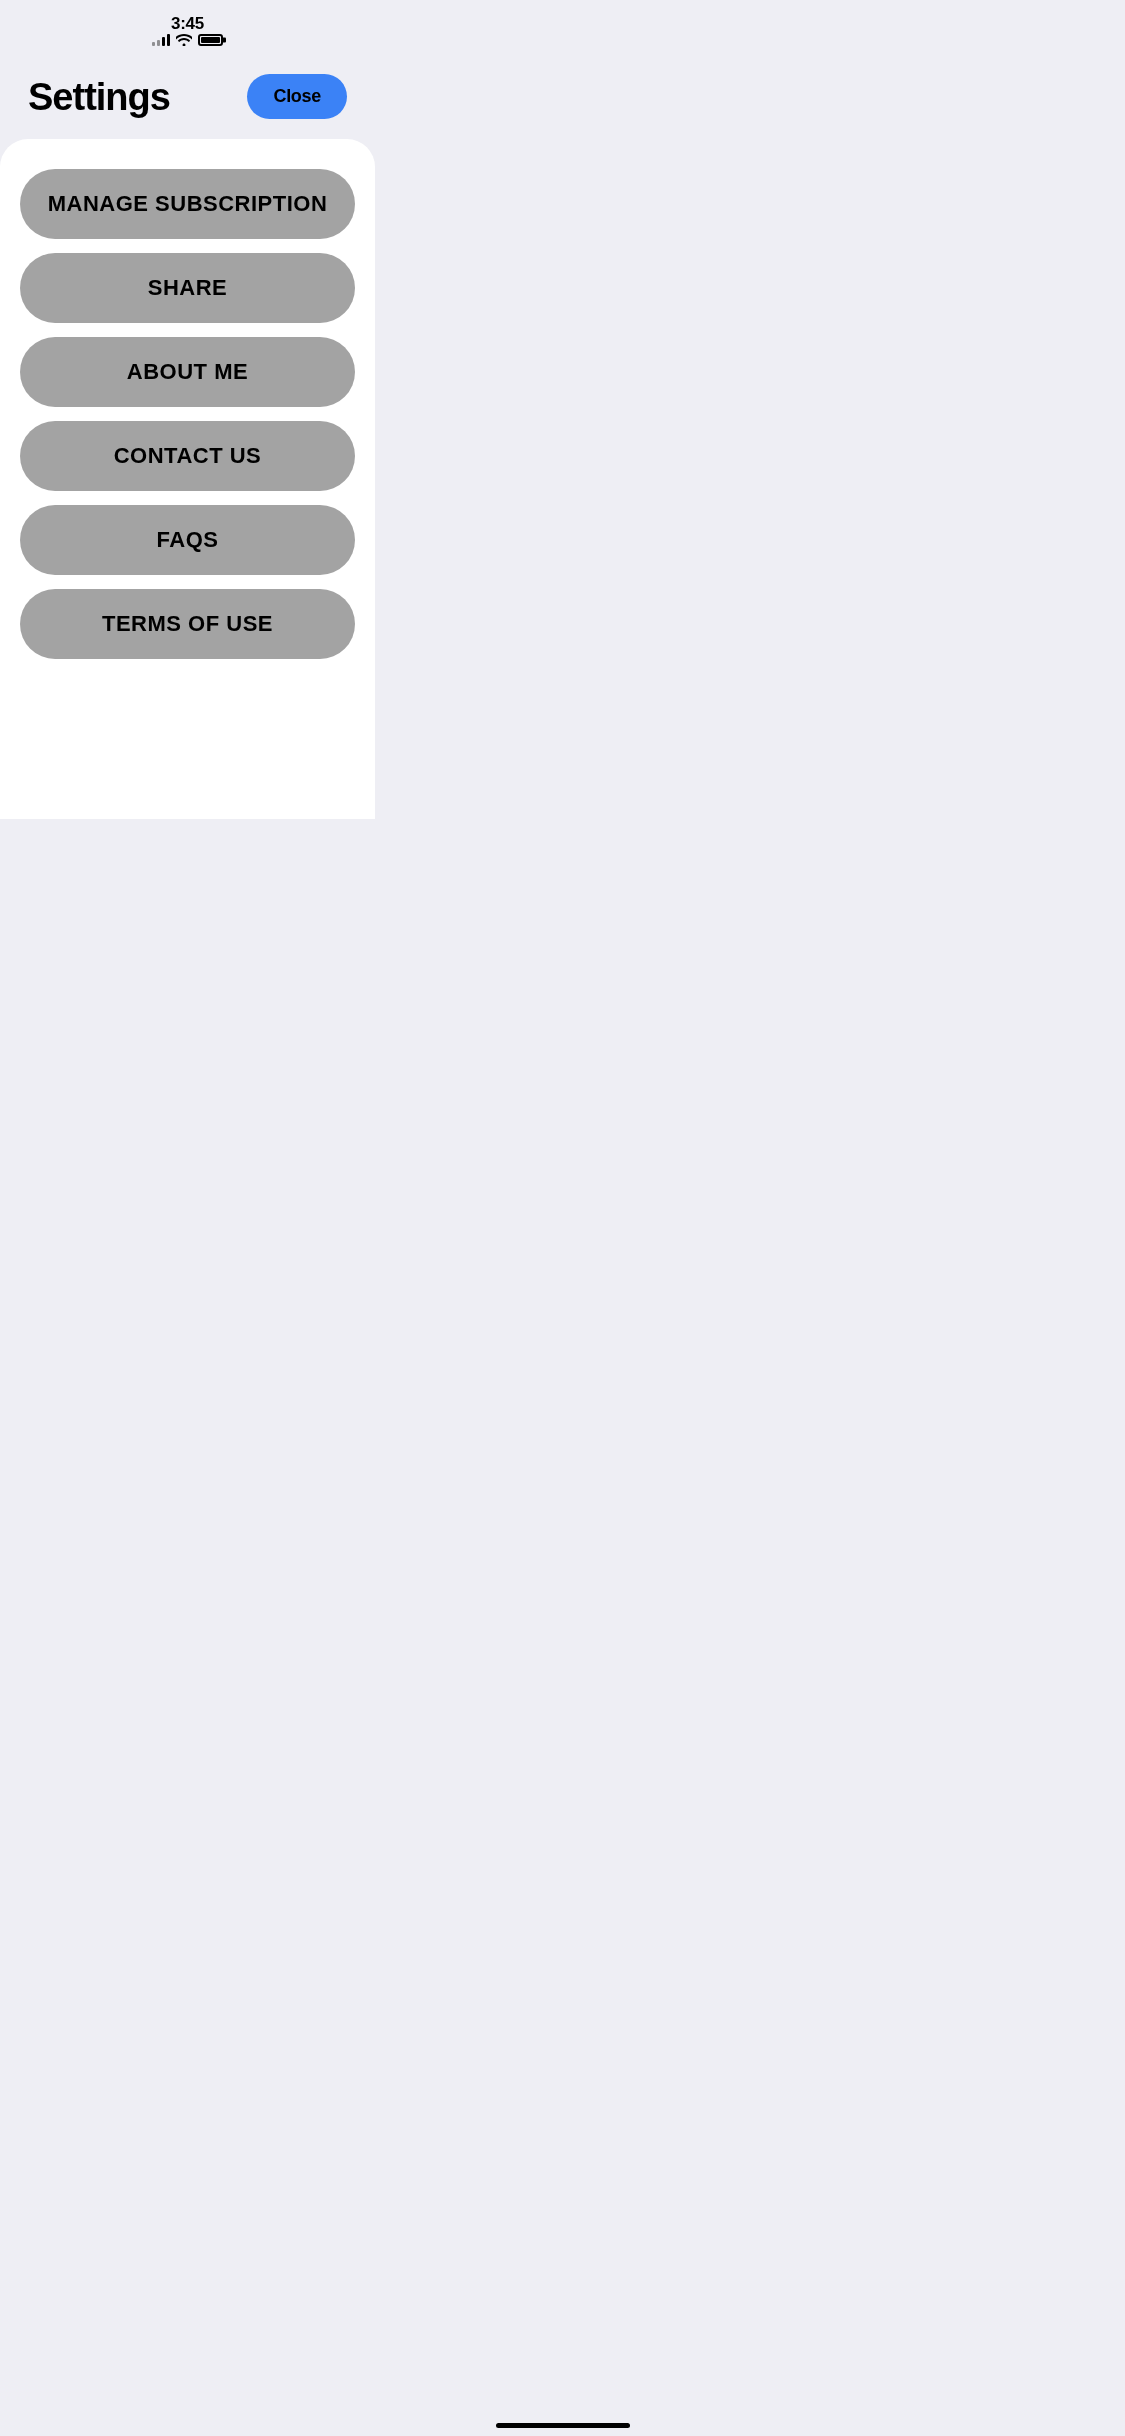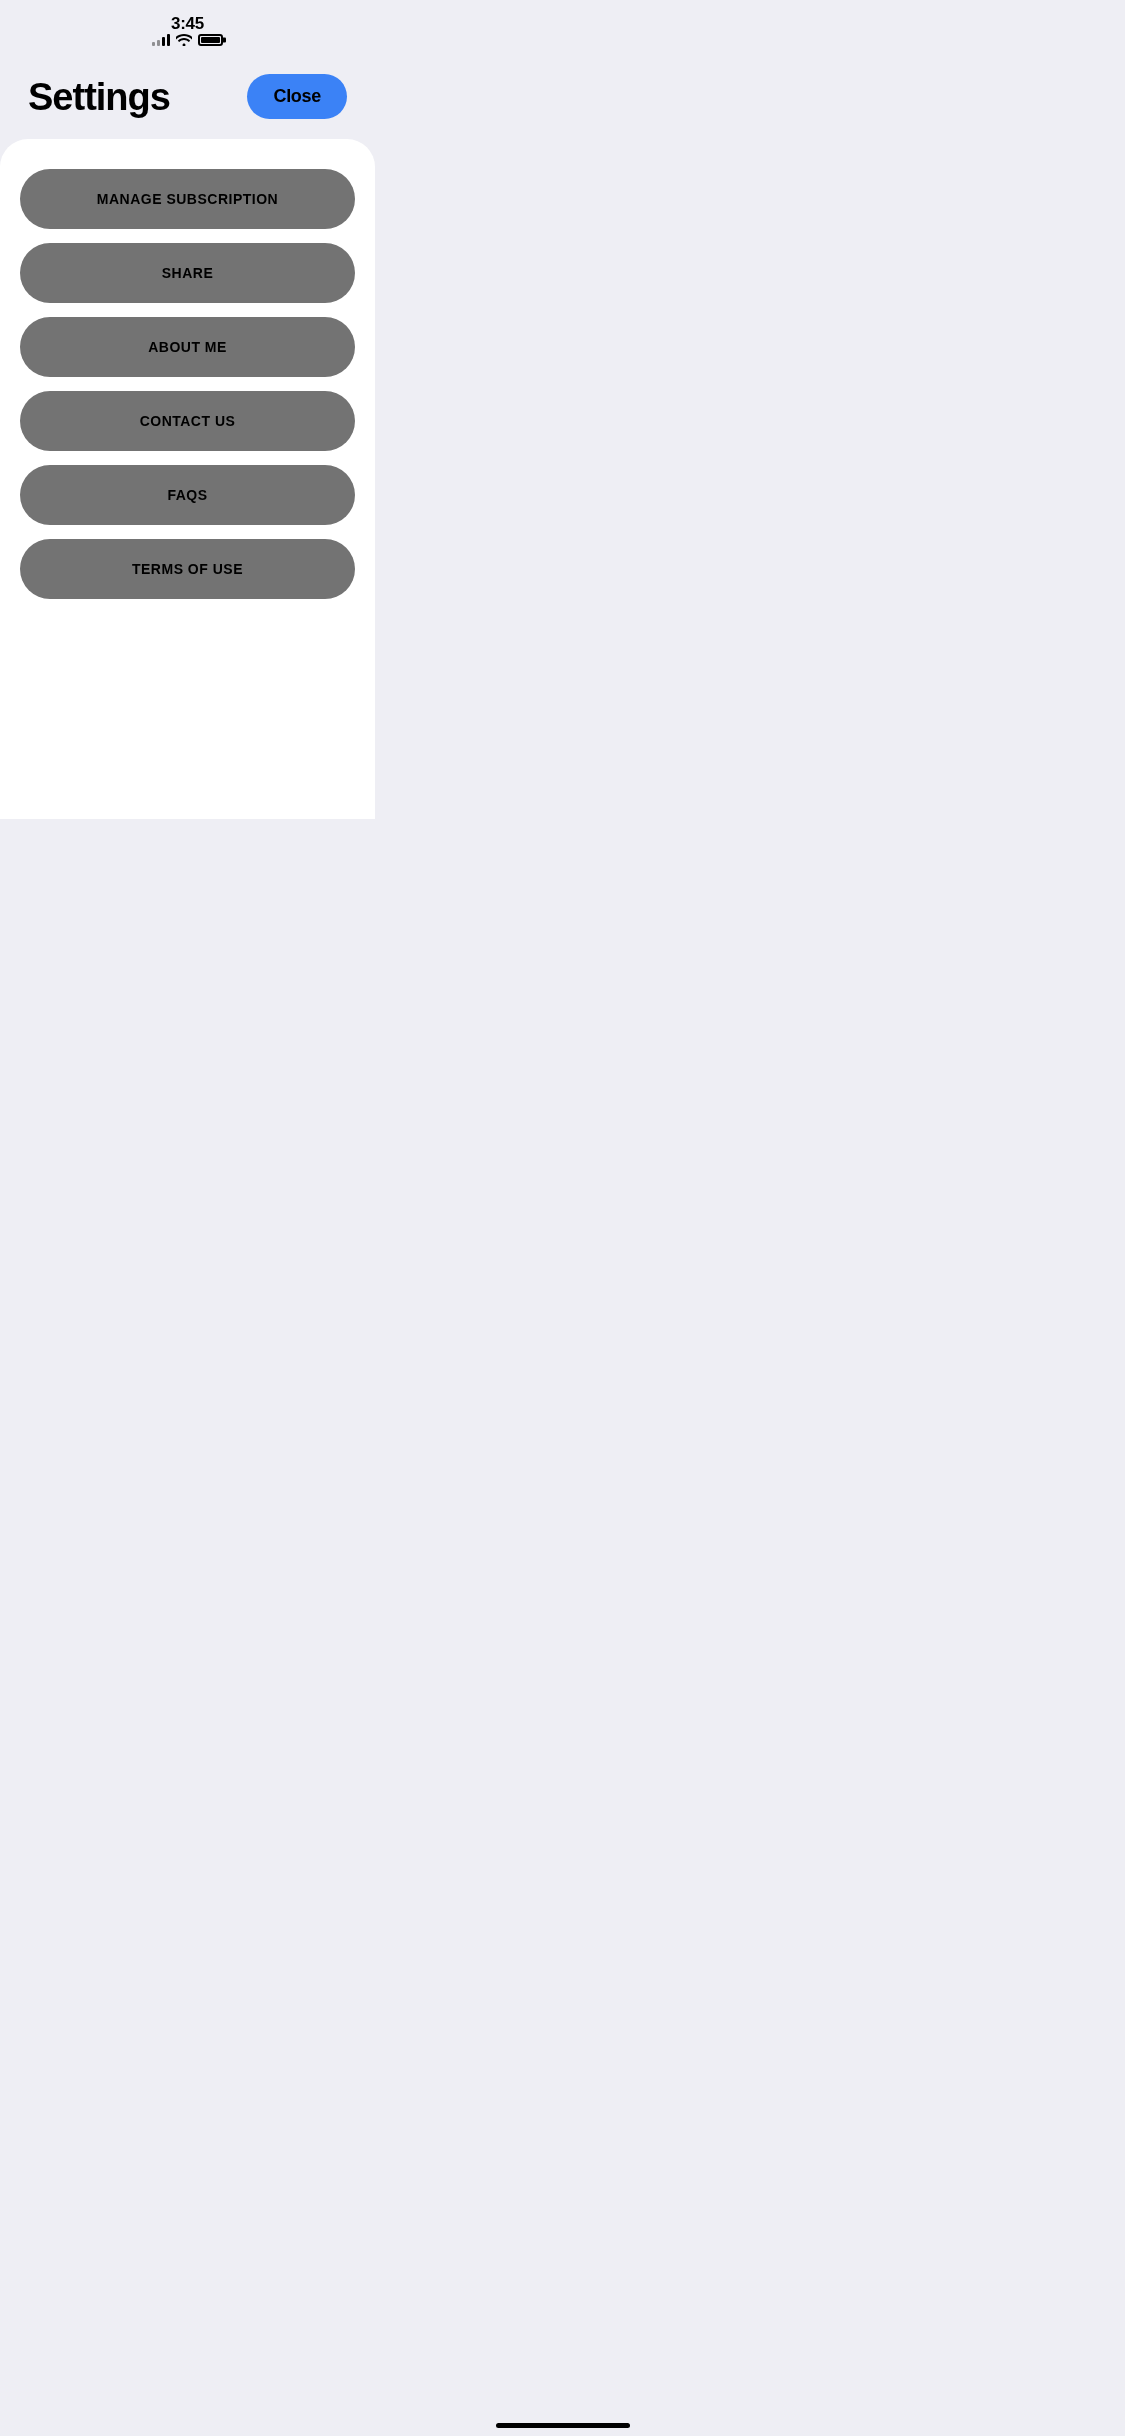--- a/index.html
+++ b/index.html
@@ -111,25 +111,25 @@
     .content-card {
       background: #fff;
       border-radius: 28px 28px 0 0;
       padding: 30px 20px 40px 20px;
       min-height: 680px;
     }
 
     .menu-button {
       display: block;
       width: 100%;
-      background: #737373;
+      background: #a3a3a3;
       border: none;
       border-radius: 50px;
       padding: 22px 20px;
-      font-size: 14px;
+      font-size: 22px;
       font-weight: 700;
       color: #000;
       text-align: center;
       cursor: pointer;
       margin-bottom: 14px;
       letter-spacing: 0.5px;
       text-transform: uppercase;
     }
 
     .menu-button:last-child {

